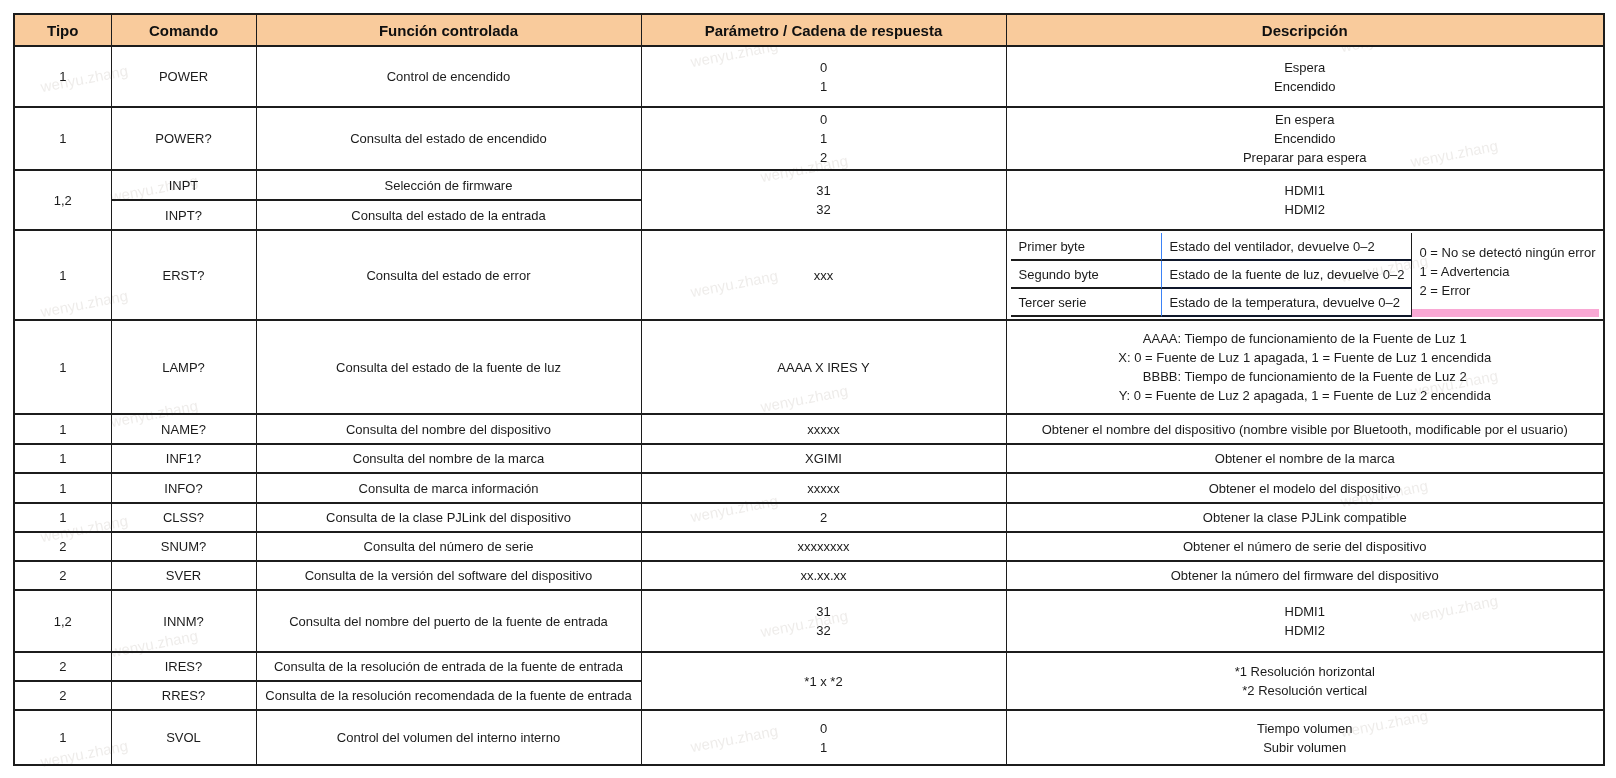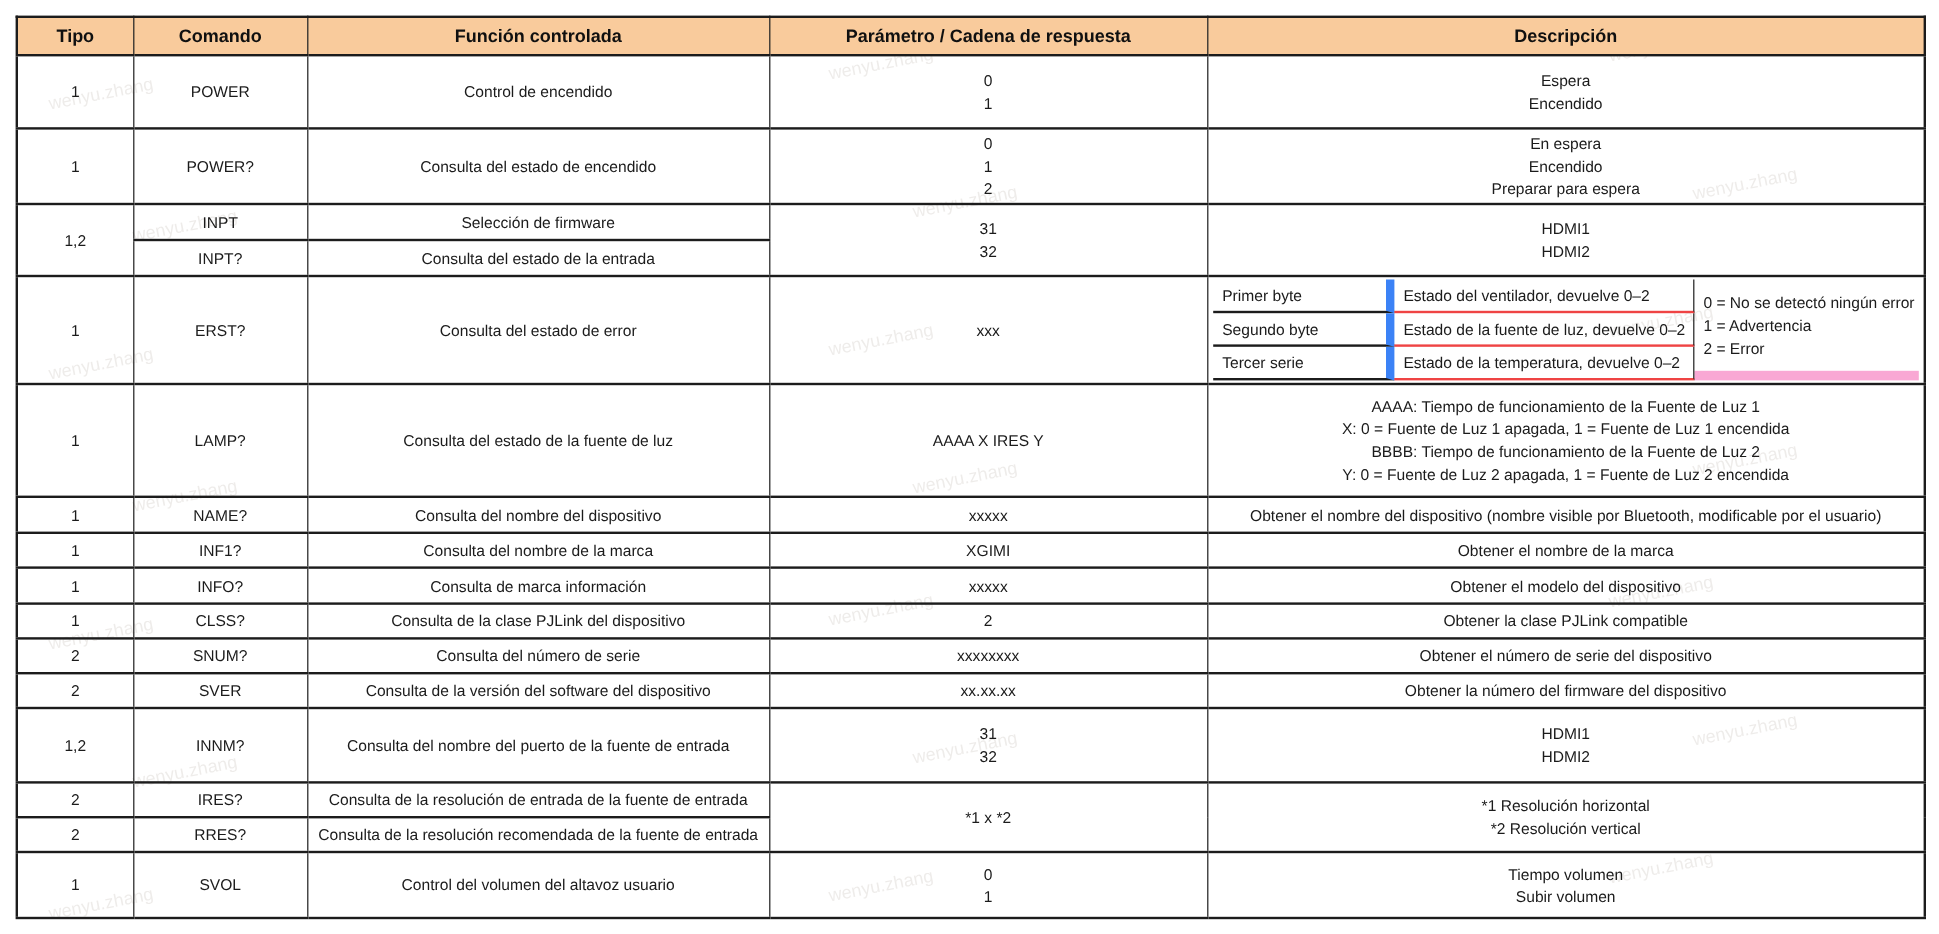--- a/index.html
+++ b/index.html
@@ -21,22 +21,22 @@
     border-top:2px solid #1c1c1c; border-bottom:2px solid #1c1c1c;
     font-size:13px; color:#1b1b1b; text-align:center; vertical-align:middle;
     padding:2px 4px; line-height:19px; overflow:hidden;
   }
   td.desc { text-align:left; padding-left:8px; }
   td.erst-cell { padding:0; vertical-align:top; }
 
   
   .erst-grid { display:grid; grid-template-columns:151px 250px 1fr; grid-template-rows:28px 28px 28px; width:100%; }
   .eg { display:flex; align-items:center; padding-left:8px; font-size:13px; color:#1b1b1b; }
-  .eg.bname  { grid-column:1; border-right:7px solid #3b82f6; border-bottom:2px solid #1c1c1c; }
-  .eg.bval   { grid-column:2; border-right:1px solid #1c1c1c; border-bottom:2px solid #ef4444; }
+  .eg.bname  { grid-column:1; border-right:1px solid #3b82f6; border-bottom:2px solid #1c1c1c; }
+  .eg.bval   { grid-column:2; border-right:1px solid #1c1c1c; border-bottom:2px solid #0f172a; }
   .eg.legend { grid-column:3; grid-row:1/4; border-bottom:8px solid #f9a8d4;
                flex-direction:column; align-items:flex-start; justify-content:center; }
   .eg.legend div { line-height:19px; }
 </style>
 </head>
 <body>
 
 <div class="page">
 
   <span class="wm" style="left:40px;top:70px">wenyu.zhang</span>
@@ -236,21 +236,21 @@
     </tr>
     <tr style="height:29px">
       <td>2</td>
       <td>RRES?</td>
       <td>Consulta de la resolución recomendada de la fuente de entrada</td>
     </tr>
 
     <tr style="height:55px">
       <td>1</td>
       <td>SVOL</td>
-      <td>Control del volumen del altavoz usuario</td>
+      <td>Control del volumen del interno interno</td>
       <td>
         <div>0</div>
         <div>1</div>
       </td>
       <td class="desc">
         <div>Tiempo volumen</div>
         <div>Subir volumen</div>
       </td>
     </tr>
   </tbody>

